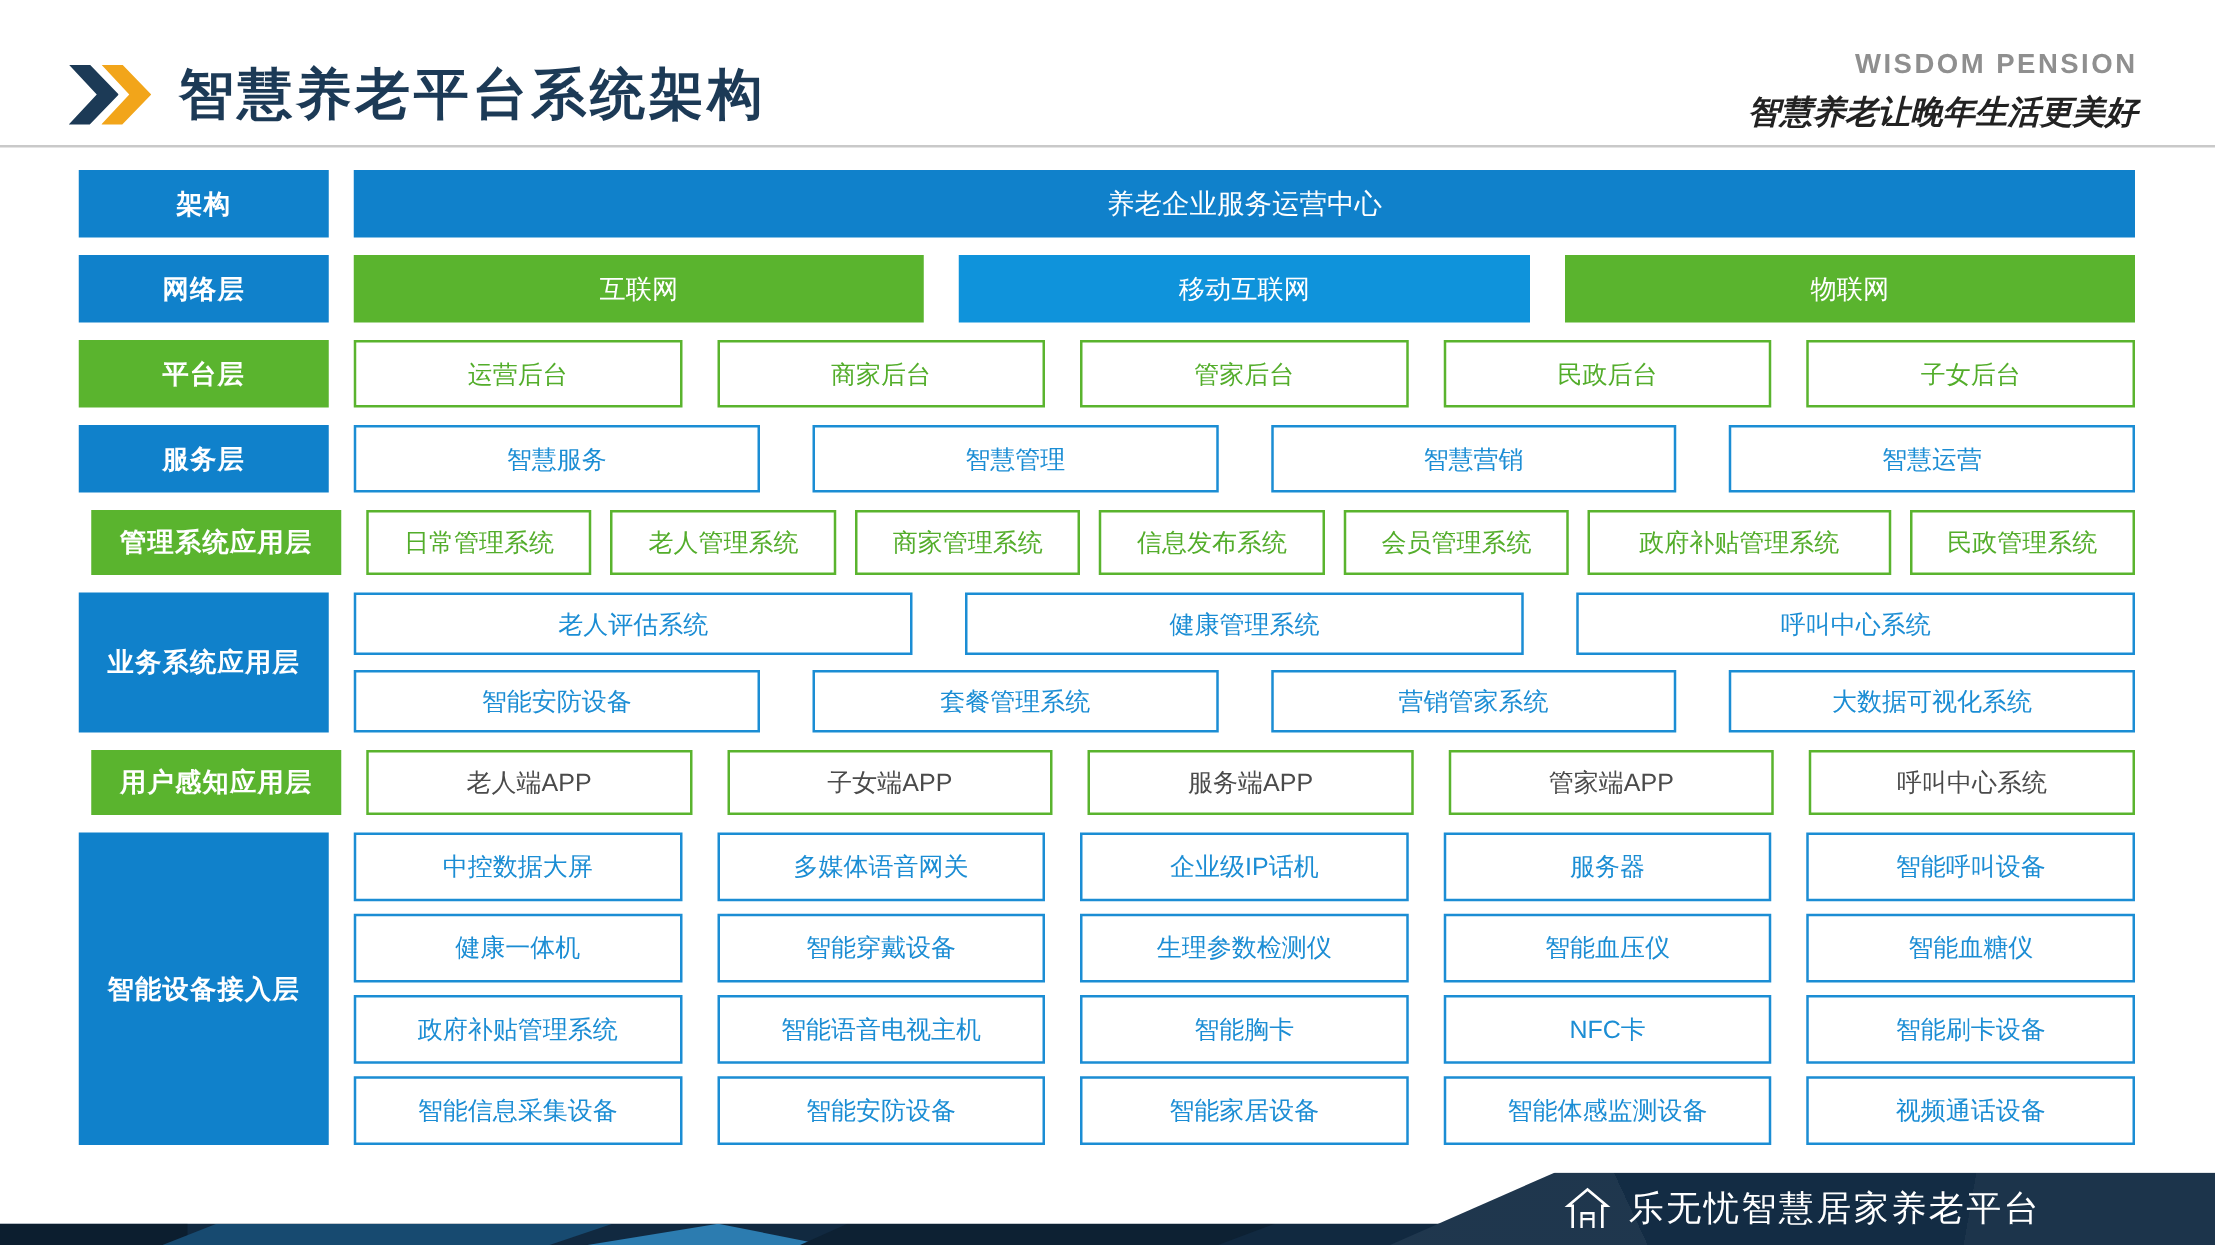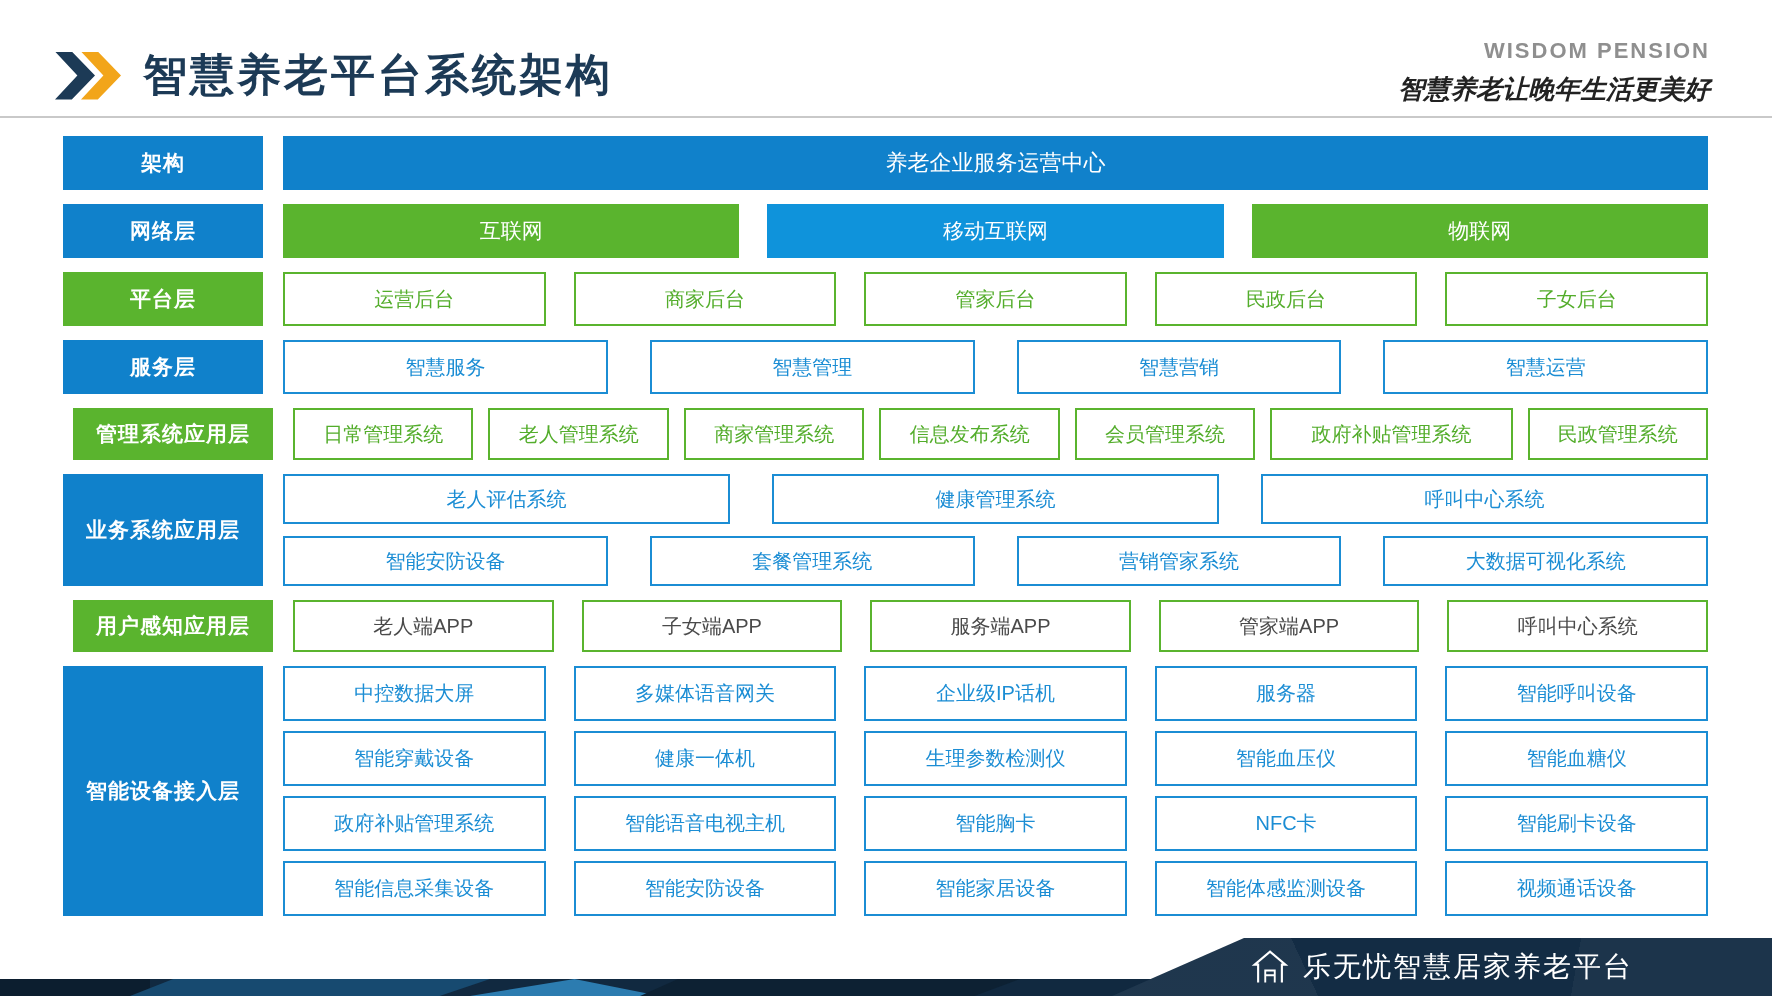--- a/index.html
+++ b/index.html
@@ -161,22 +161,22 @@
         <div class="layer-label bg-blue">智能设备接入层</div>
         <div class="layer-content">
           <div class="sub-row">
             <div class="box outline-blue">中控数据大屏</div>
             <div class="box outline-blue">多媒体语音网关</div>
             <div class="box outline-blue">企业级IP话机</div>
             <div class="box outline-blue">服务器</div>
             <div class="box outline-blue">智能呼叫设备</div>
           </div>
           <div class="sub-row">
+            <div class="box outline-blue">健康一体机</div>
             <div class="box outline-blue">智能穿戴设备</div>
-            <div class="box outline-blue">健康一体机</div>
             <div class="box outline-blue">生理参数检测仪</div>
             <div class="box outline-blue">智能血压仪</div>
             <div class="box outline-blue">智能血糖仪</div>
           </div>
           <div class="sub-row">
             <div class="box outline-blue">政府补贴管理系统</div>
             <div class="box outline-blue">智能语音电视主机</div>
             <div class="box outline-blue">智能胸卡</div>
             <div class="box outline-blue">NFC卡</div>
             <div class="box outline-blue">智能刷卡设备</div>

